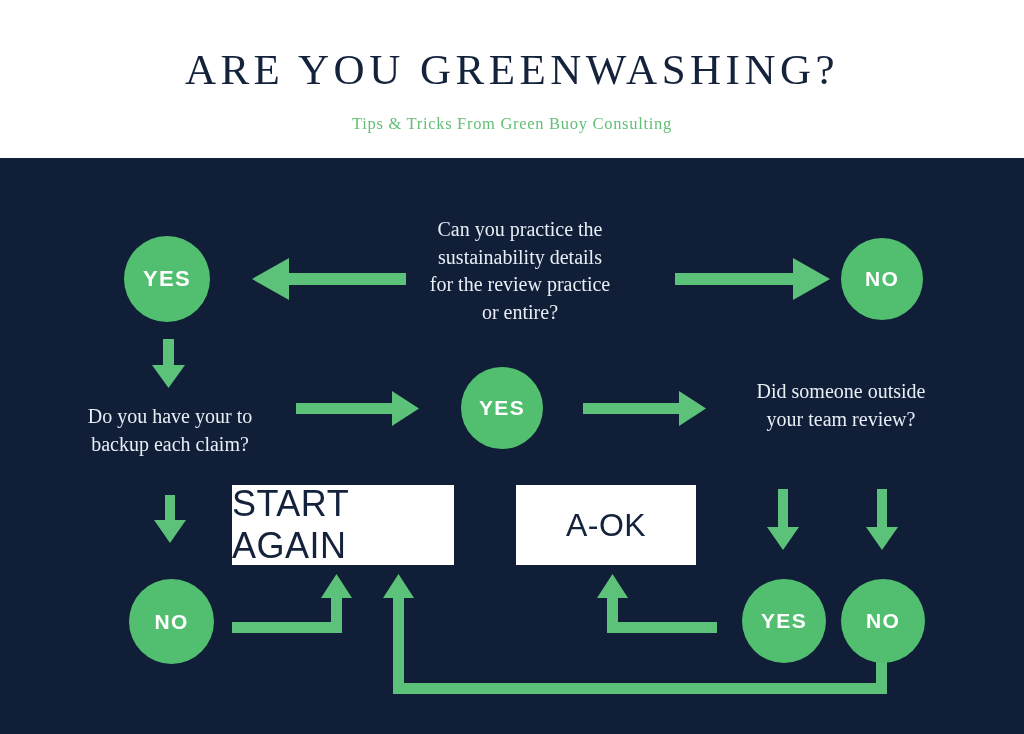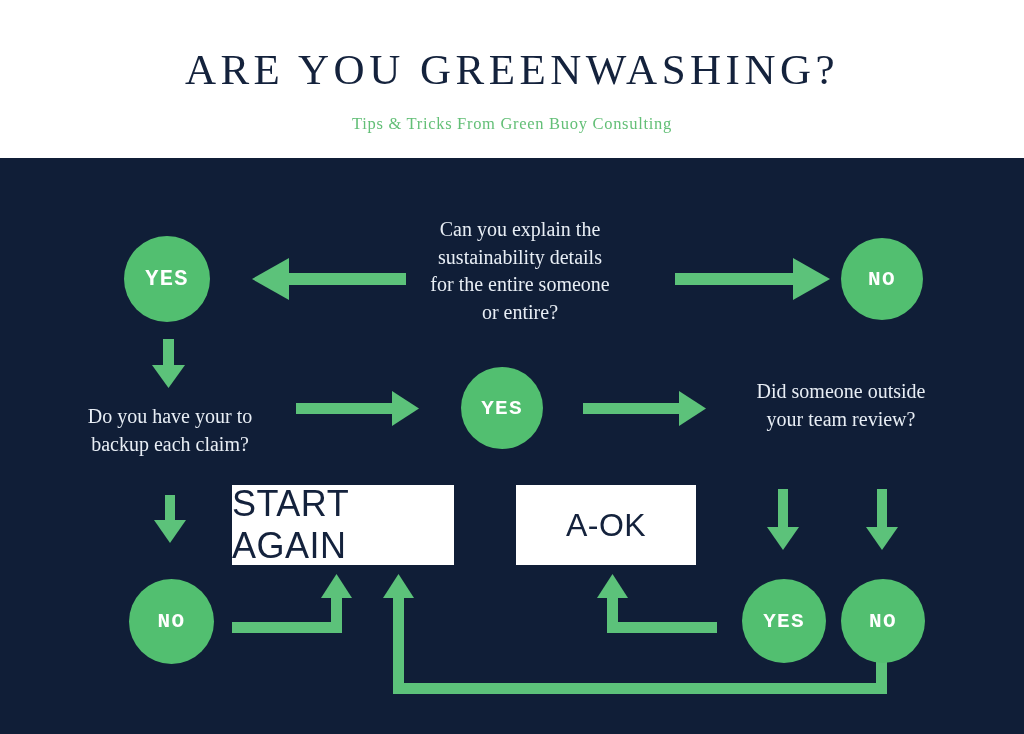--- a/index.html
+++ b/index.html
@@ -28,21 +28,21 @@
 
   
   .board{position:absolute;left:0;top:158px;width:1024px;height:576px;background:#101e37;}
 
   
   .circle{
     position:absolute;border-radius:50%;
     background:#52bf70;
     display:flex;align-items:center;justify-content:center;
     color:#ffffff;font-weight:bold;
-    font-family:Liberation Mono, monospace;
+    font-family:Liberation Sans, sans-serif;
     letter-spacing:1.3px;
   }
 
   
   .qtext{
     position:absolute;
     font-family:"Liberation Serif", serif;
     color:#e8eef5;font-size:20px;line-height:27.5px;
     text-align:center;font-weight:400;
   }
@@ -129,23 +129,23 @@
         <g>
           <rect x="876" y="504" width="11" height="32"></rect>
           <rect x="393" y="525" width="494" height="11"></rect>
           <rect x="393" y="433" width="11" height="103"></rect>
           <polygon points="383,440 414,440 398.5,416"></polygon>
         </g>
       </g>
     </svg>
 
     <div class="qtext" style="left:395px;top:58px;width:250px;">
-      <div>Can you explain the</div>
+      <div>Can you practice the</div>
       <div>sustainability details</div>
-      <div>for the entire someone</div>
+      <div>for the review practice</div>
       <div>or entire?</div>
     </div>
 
     <div class="circle" style="left:124px;top:78px;width:86px;height:86px;font-size:22px;">YES</div>
 
     <div class="circle" style="left:841px;top:80px;width:82px;height:82px;font-size:21px;">NO</div>
 
     <div class="qtext" style="left:45px;top:245px;width:250px;">
       <div>Do you have your to</div>
       <div>backup each claim?</div>

